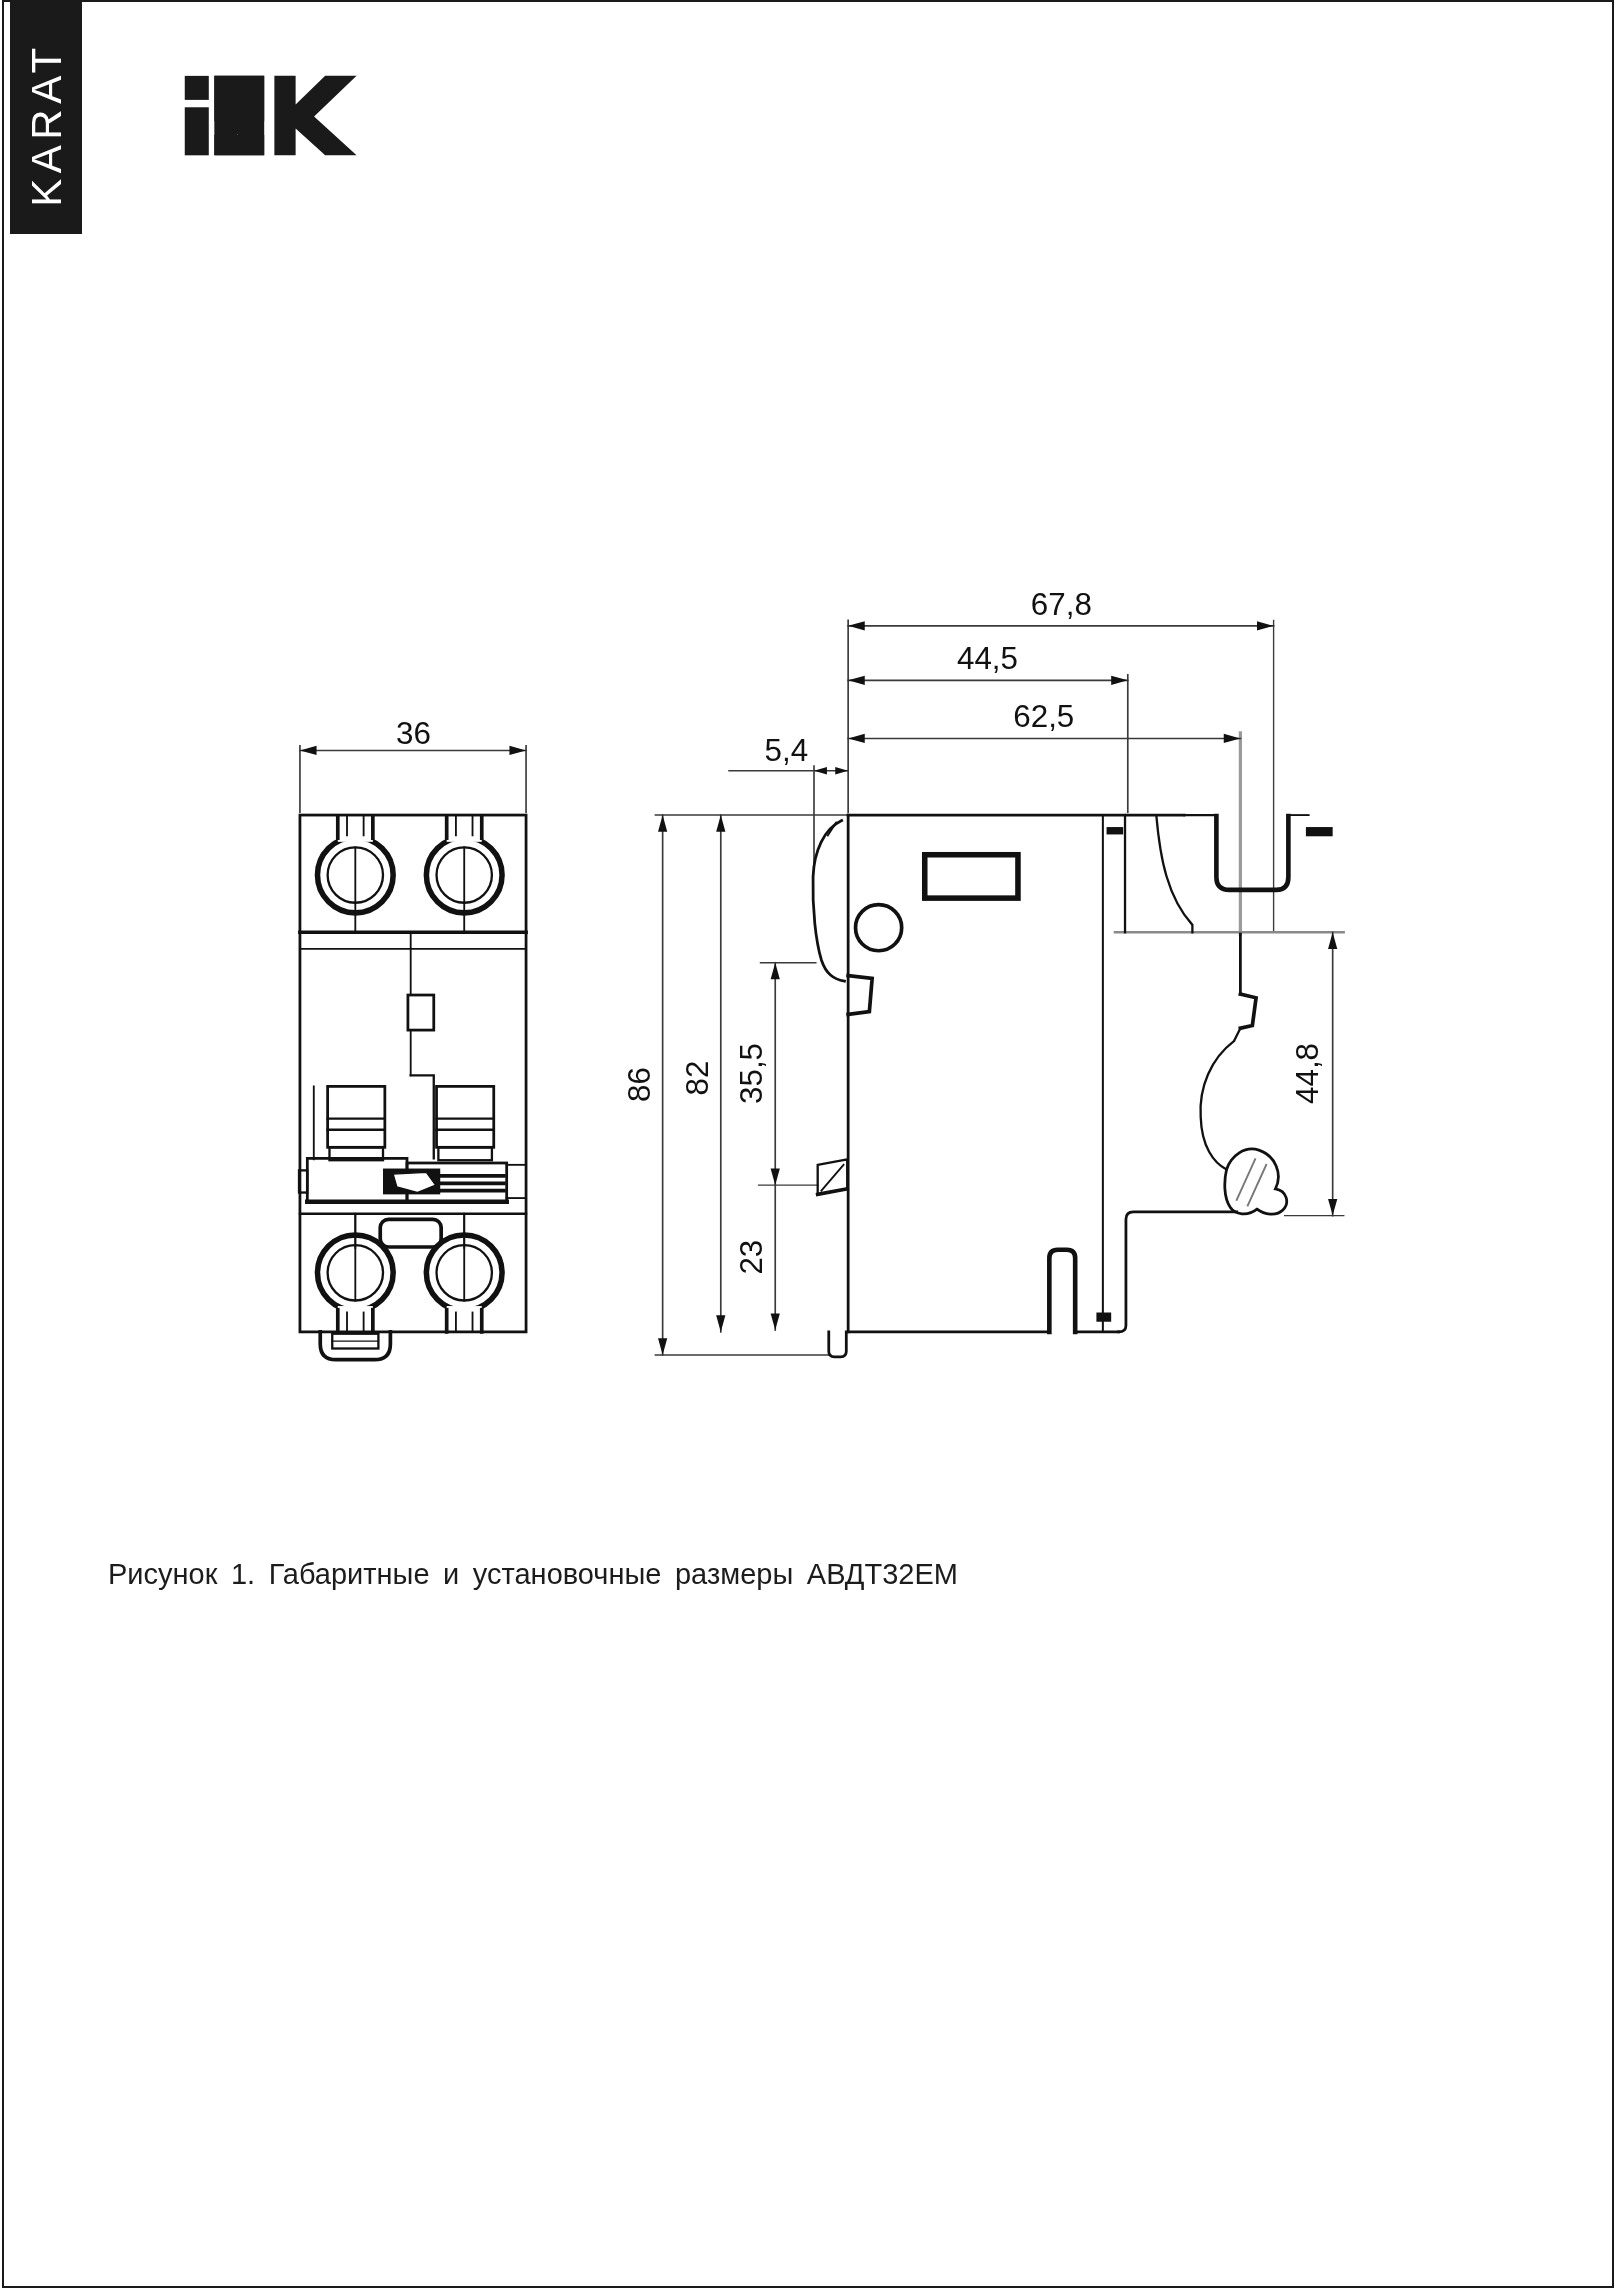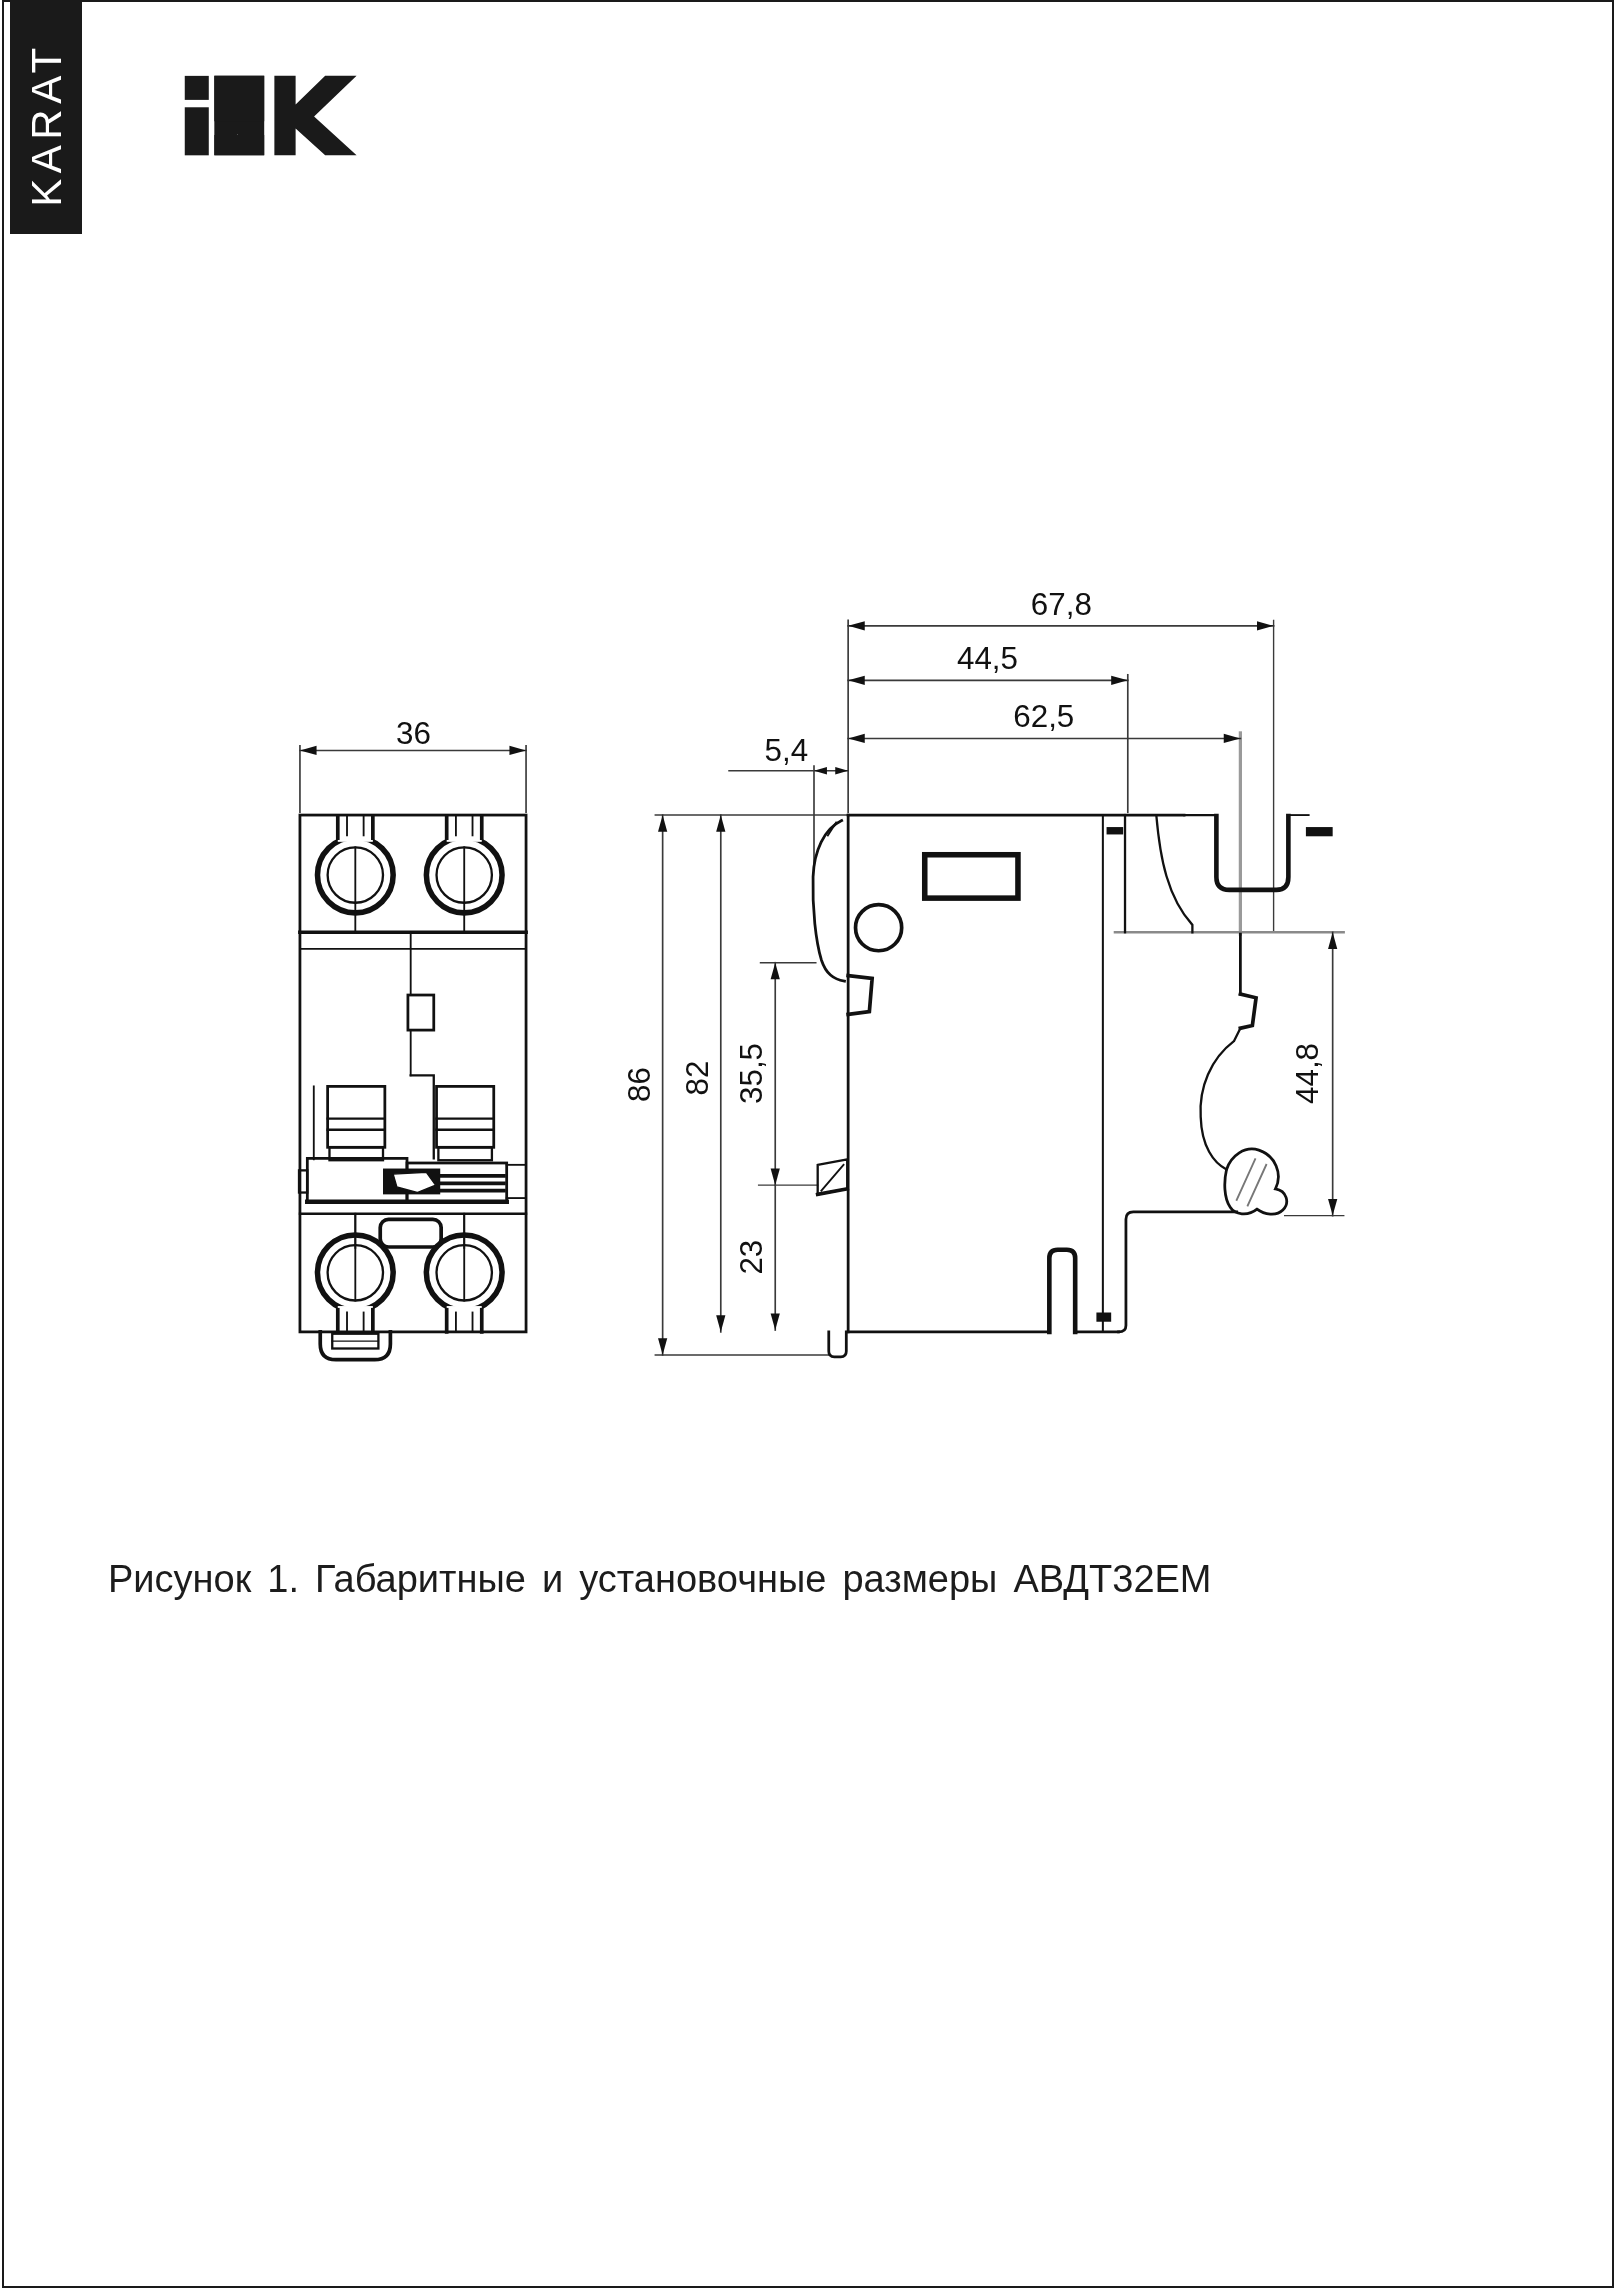--- a/index.html
+++ b/index.html
@@ -32,21 +32,21 @@
   }
   #logo-svg{position:absolute;left:0;top:0;}
   #drawing-svg{position:absolute;left:0;top:0;}
   .dim-text{
     font-family:"Liberation Sans", sans-serif;
     font-size:34px;
     fill:#111111;
   }
   #caption{
     position:absolute;left:108px;top:1558px;
-    font-size:38px;color:#1c1c1c;
+    font-size:29px;color:#1c1c1c;
     word-spacing:5.5px;
     white-space:nowrap;
     text-align:right;
   }
 </style>
 </head>
 <body>
 
 <div id="page">
 

